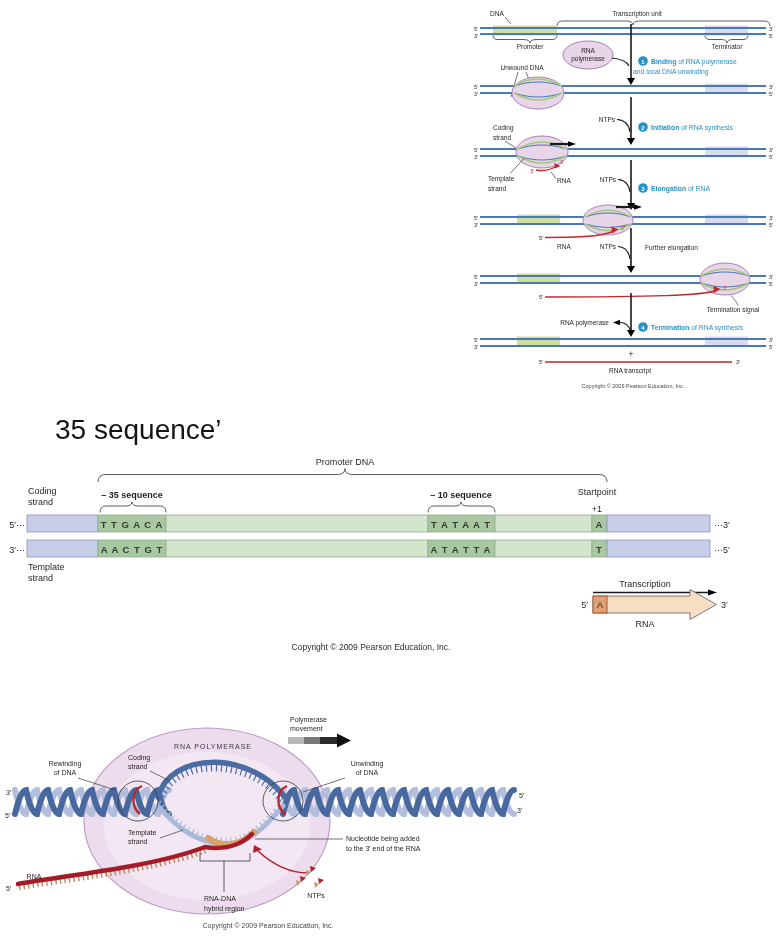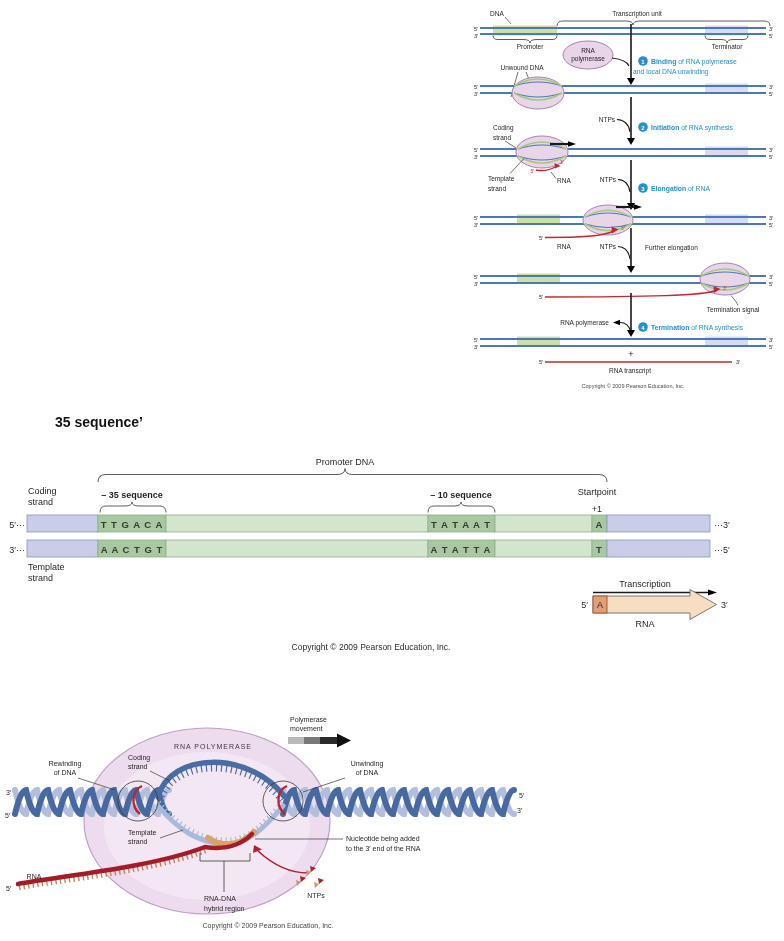--- a/index.html
+++ b/index.html
@@ -20,21 +20,21 @@
   .dna{stroke:#4b79b7;stroke-width:1.8;fill:none}
   .ptr{stroke:#3a3a3a;stroke-width:.7;fill:none}
   .brace{stroke:#4a4a4a;stroke-width:.9;fill:none}
   .arr{stroke:#1a1a1a;stroke-width:1.6;fill:none}
   .thin{stroke:#1a1a1a;stroke-width:1.1;fill:none}
   .barc{stroke:#4b79b7;stroke-width:1.2;fill:none}
   .garc{stroke:#a5c97c;stroke-width:1.5;fill:none}
   .poly{fill:#e8d5e8;stroke:#a884ae;stroke-width:1}
   .redl{stroke:#c1272d;fill:none}
   .redfill{fill:#c1272d}
-  #heading{position:absolute;left:55px;top:414px;font-size:14px;color:#141414;font-weight:bold;}
+  #heading{position:absolute;left:55px;top:414px;font-size:28px;color:#141414;}
 </style>
 </head>
 <body>
 
 <div id="page">
 
 <div id="heading">35 sequence’</div>
 
 <svg style="left:456px;top:0" width="326" height="395" viewBox="456 0 326 395">
 

